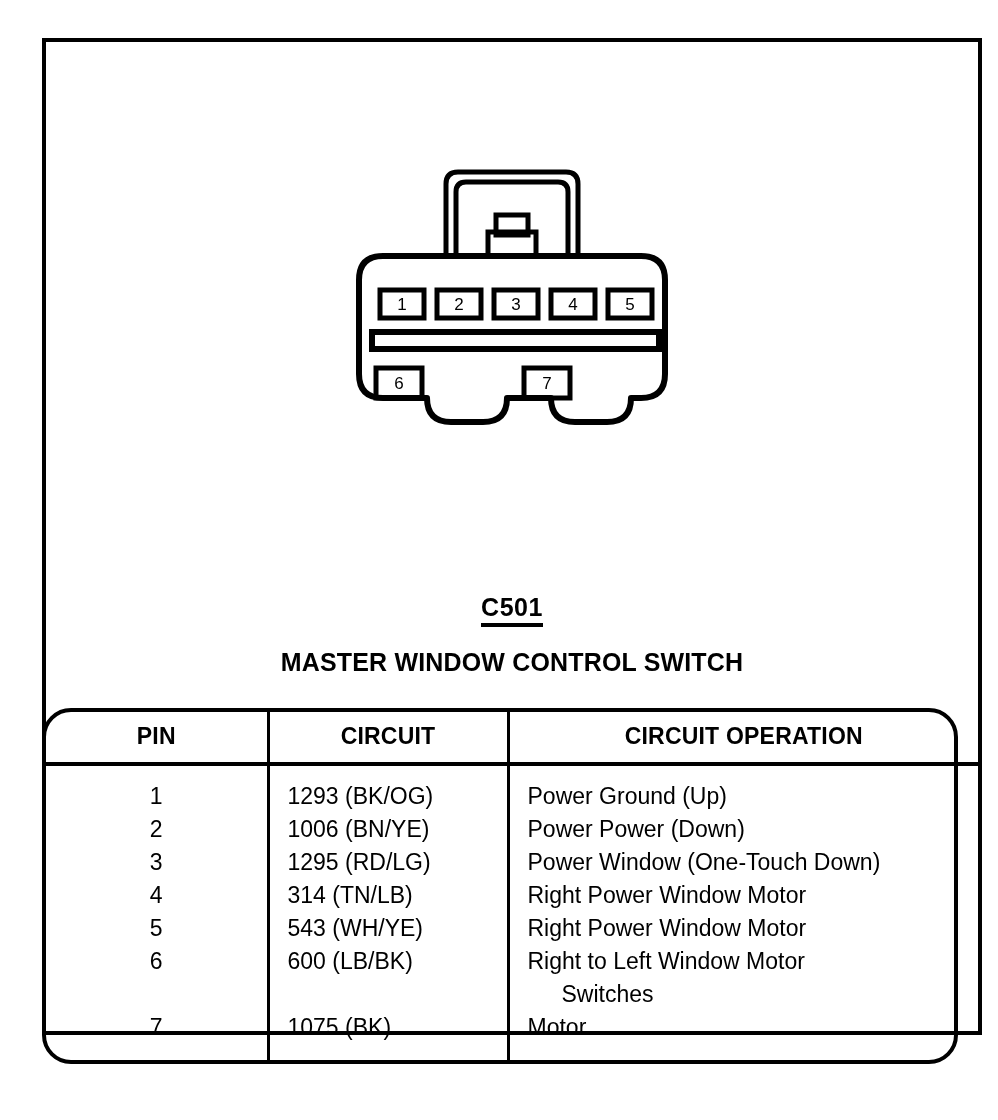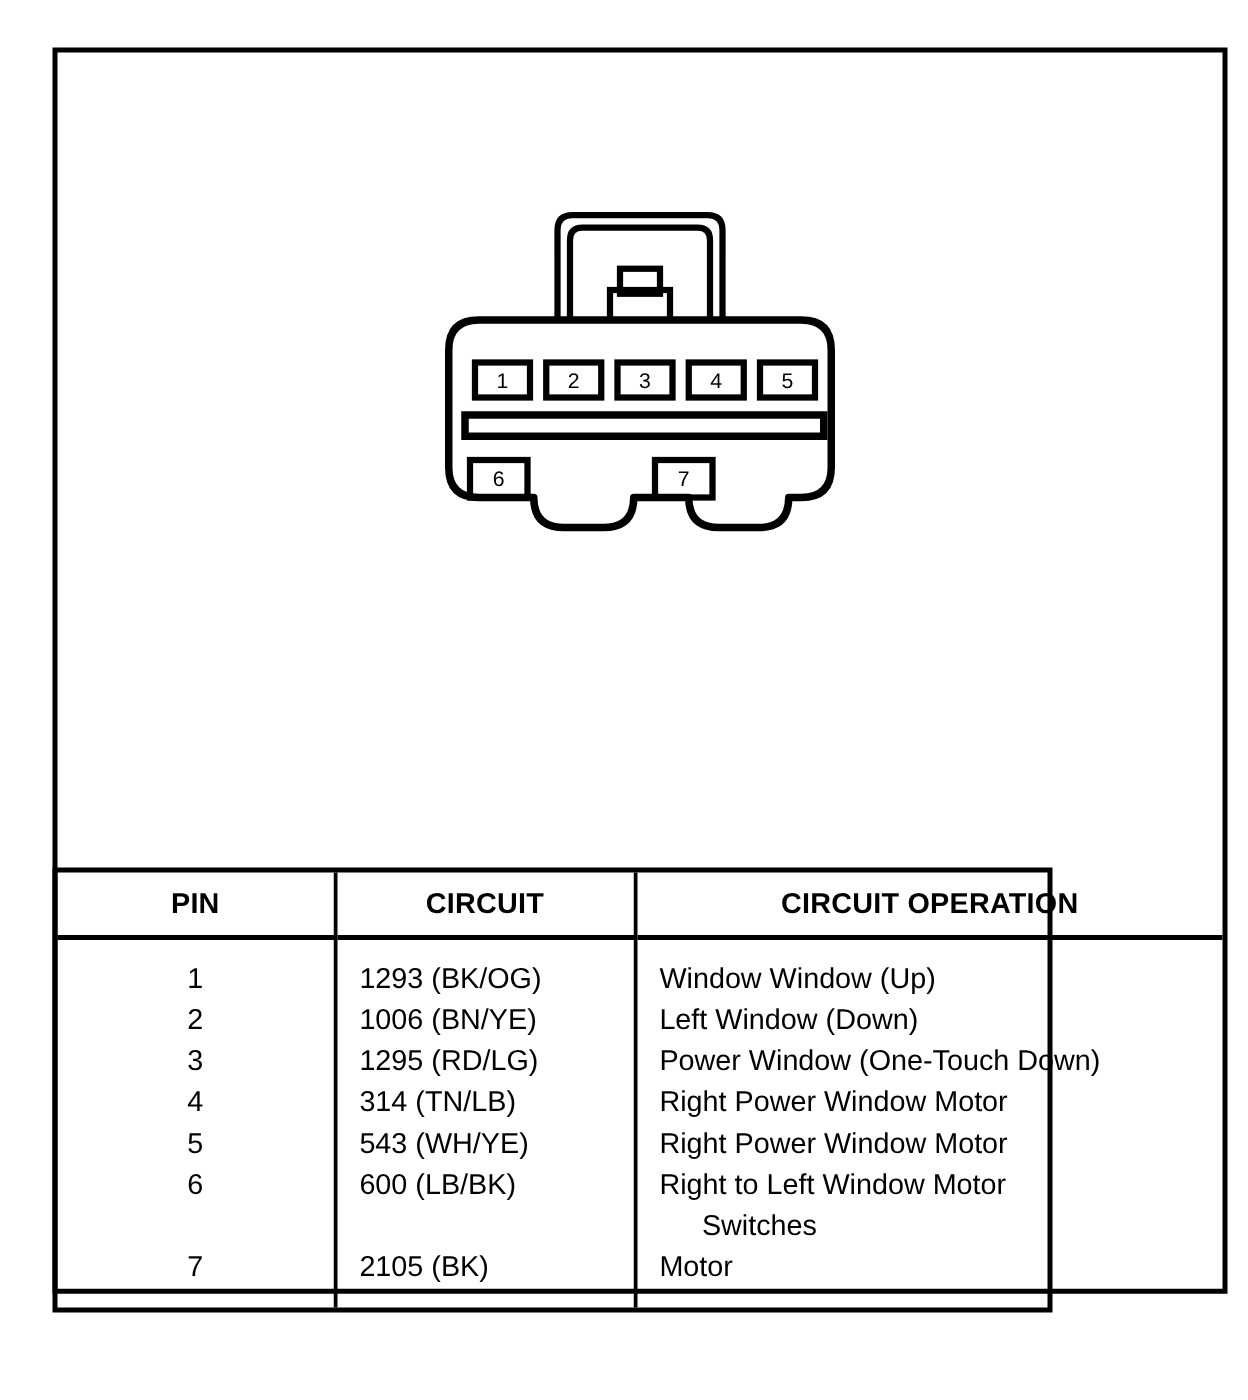--- a/index.html
+++ b/index.html
@@ -66,27 +66,28 @@
     font-weight: bold;
     letter-spacing: 0.2px;
     transform: scaleX(0.96);
     transform-origin: center;
   }
 
   
   #pin-table {
     position: absolute;
     left: -4px;
-    top: 652px;
-    width: 800px;
+    top: 666px;
+    width: 916px;
     box-sizing: border-box;
     border-top: 4px solid #000;
     border-bottom: 4px solid #000;
     border-left: 4px solid #000;
     border-right: 4px solid #000;
+    border-radius: 29px;
   }
   #pin-table table {
     border-collapse: collapse;
     width: 100%;
     table-layout: fixed;
   }
   #pin-table col.c-pin      { width: 222px; }
   #pin-table col.c-circuit  { width: 240px; }
   #pin-table col.c-op       { width: 470px; }
 
@@ -179,20 +180,24 @@
       <g>
         <rect x="37" y="208" width="46" height="30" fill="none" stroke="#000" stroke-width="5"></rect>
         <text x="60" y="229" text-anchor="middle" font-family="'Liberation Sans', sans-serif" font-size="17">6</text>
 
         <rect x="185" y="208" width="46" height="30" fill="none" stroke="#000" stroke-width="5"></rect>
         <text x="208" y="229" text-anchor="middle" font-family="'Liberation Sans', sans-serif" font-size="17">7</text>
       </g>
     </svg>
   </div>
 
+  <div id="caption-block">
+    <div id="connector-id">C501</div>
+    <div id="device-title">MASTER WINDOW CONTROL SWITCH</div>
+  </div>
 
   <div id="pin-table">
     <table>
       <colgroup>
         <col class="c-pin">
           <col class="c-circuit">
           <col class="c-op">
       </colgroup>
       <thead>
         <tr>
@@ -219,28 +224,28 @@
 
           <td class="cell-circuit col-div">
             <div class="body-pad-top"></div>
             <div class="row-line">1293 (BK/OG)</div>
             <div class="row-line">1006 (BN/YE)</div>
             <div class="row-line">1295 (RD/LG)</div>
             <div class="row-line">314 (TN/LB)</div>
             <div class="row-line">543 (WH/YE)</div>
             <div class="row-line">600 (LB/BK)</div>
             <div class="row-line blank">&nbsp;</div>
-            <div class="row-line">2105  (BK)</div>
+            <div class="row-line">1075  (BK)</div>
             <div class="body-pad-bottom"></div>
           </td>
 
           <td class="cell-op col-div">
             <div class="body-pad-top"></div>
-            <div class="row-line">Window Window (Up)</div>
-            <div class="row-line">Left Window (Down)</div>
+            <div class="row-line">Power Ground (Up)</div>
+            <div class="row-line">Power Power (Down)</div>
             <div class="row-line">Power Window (One-Touch Down)</div>
             <div class="row-line">Right Power Window Motor</div>
             <div class="row-line">Right Power Window Motor</div>
             <div class="row-line">Right to Left Window Motor</div>
             <div class="row-line indent">Switches</div>
             <div class="row-line">Motor</div>
             <div class="body-pad-bottom"></div>
           </td>
         </tr>
       </tbody>

